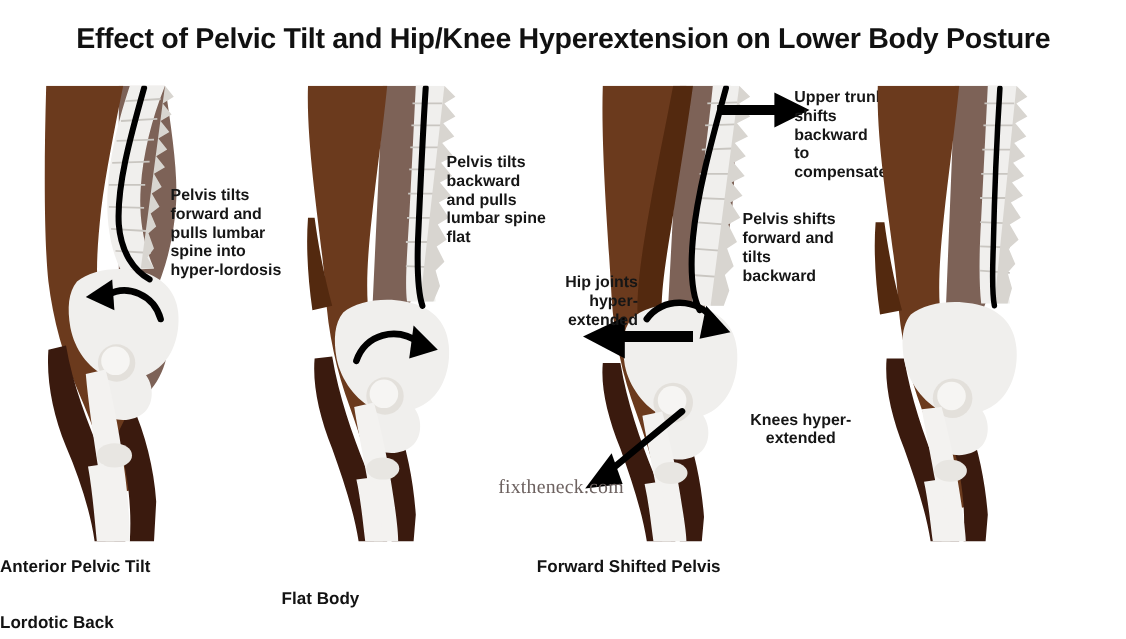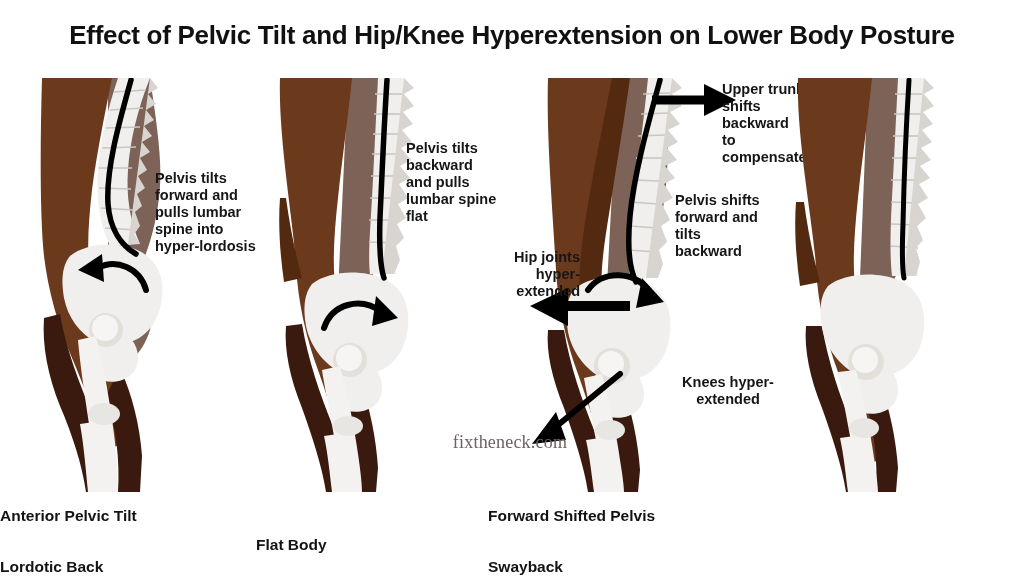--- a/index.html
+++ b/index.html
@@ -308,16 +308,15 @@
 
   <div class="caption c1">
     <span>Anterior Pelvic Tilt</span>
     <span class="l2">Lordotic Back</span>
   </div>
   <div class="caption c2">
     <span class="l2">Flat Body</span>
   </div>
   <div class="caption c3">
     <span>Forward Shifted Pelvis</span>
-    <span class="l2">Swayback</span>
   </div>
 
 </div>
 
 </body></html>

